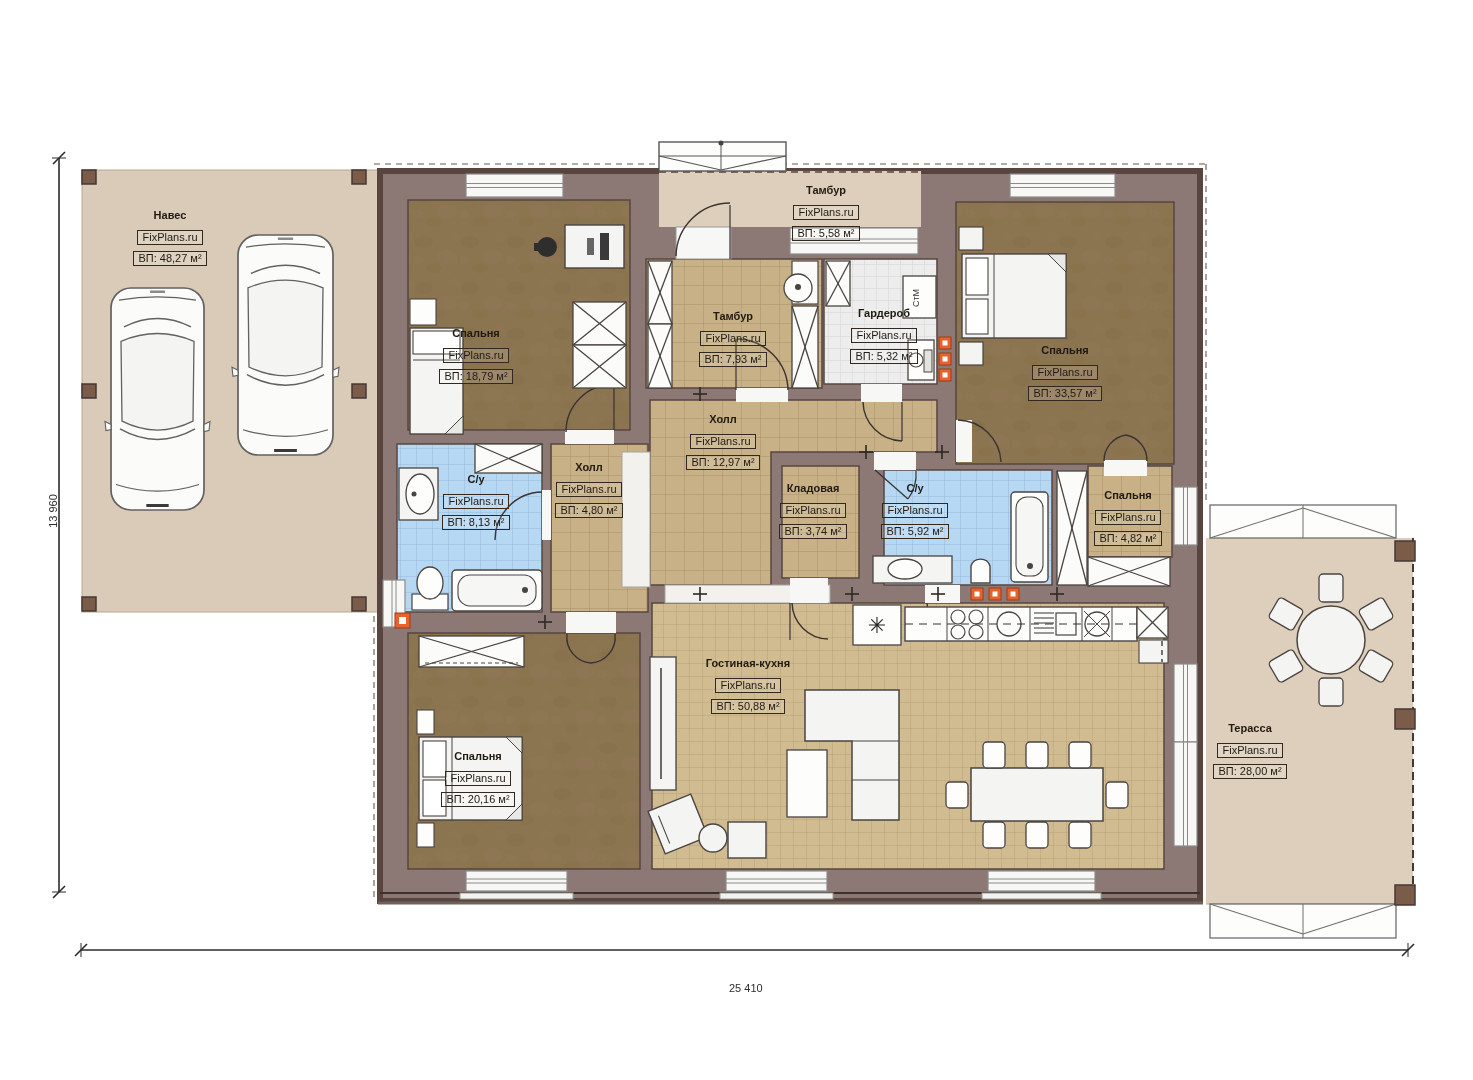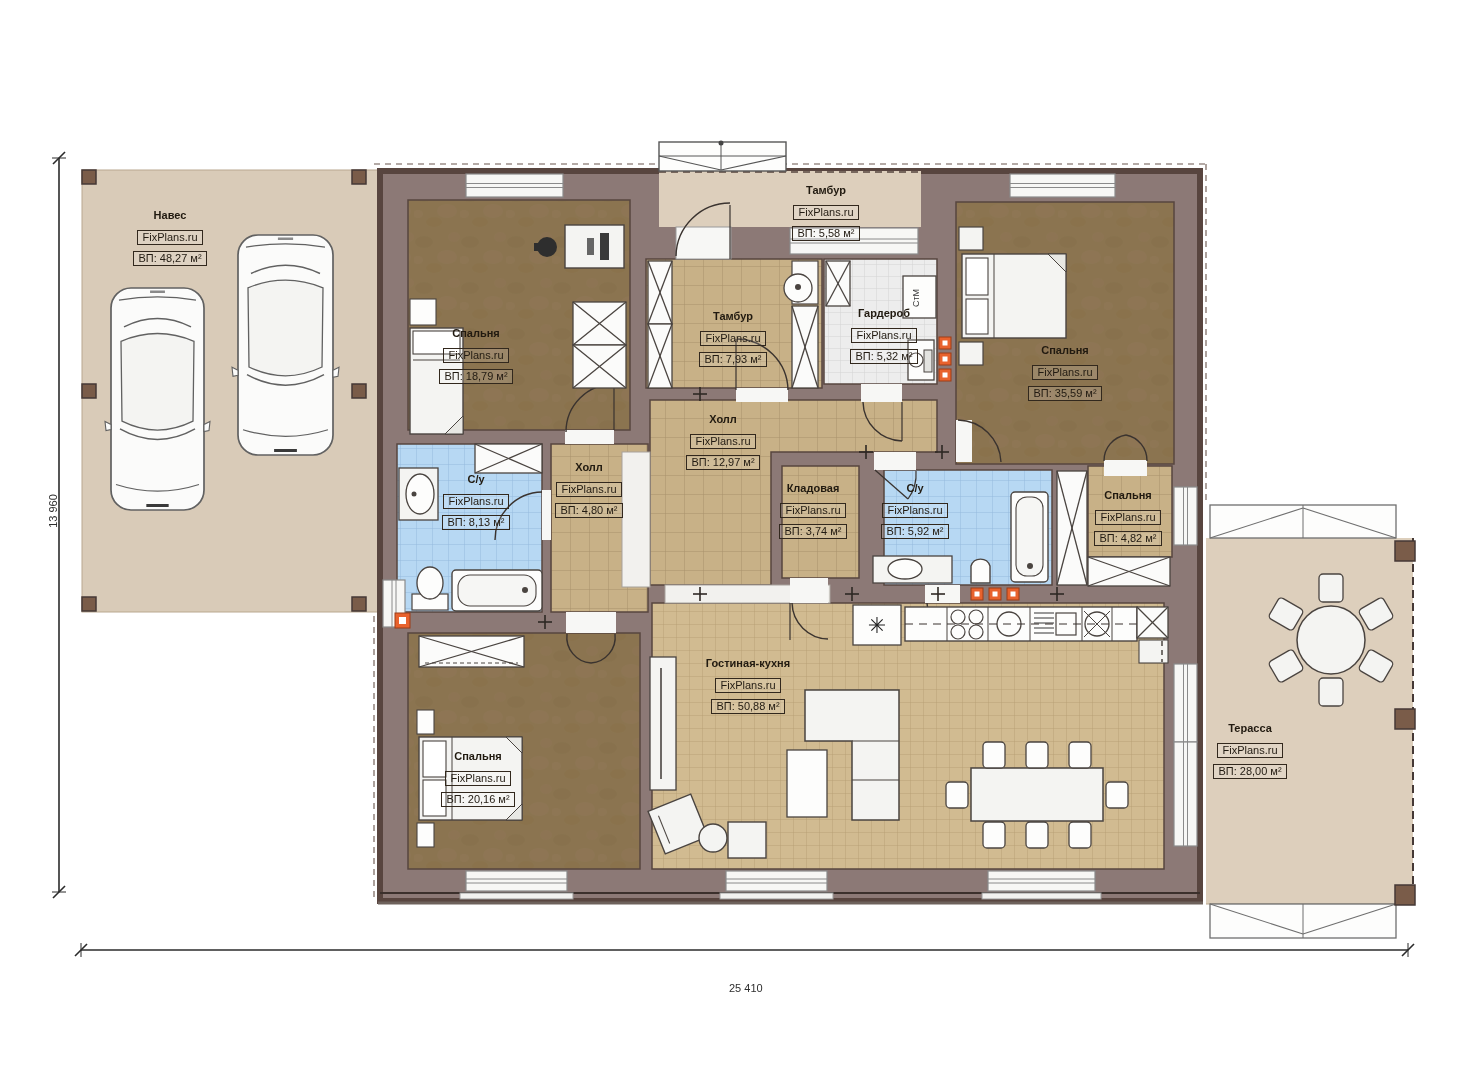--- a/index.html
+++ b/index.html
@@ -390,21 +390,21 @@
       <div class="bx">ВП: 7,93 м²</div>
     </div>
 <div class="lbl" style="left:884px;top:306px">
       <div class="nm">Гардероб</div>
       <div class="bx">FixPlans.ru</div>
       <div class="bx">ВП: 5,32 м²</div>
     </div>
 <div class="lbl" style="left:1065px;top:343px">
       <div class="nm">Спальня</div>
       <div class="bx">FixPlans.ru</div>
-      <div class="bx">ВП: 35,59 м²</div>
+      <div class="bx">ВП: 33,57 м²</div>
     </div>
 <div class="lbl" style="left:723px;top:412px">
       <div class="nm">Холл</div>
       <div class="bx">FixPlans.ru</div>
       <div class="bx">ВП: 12,97 м²</div>
     </div>
 <div class="lbl" style="left:589px;top:460px">
       <div class="nm">Холл</div>
       <div class="bx">FixPlans.ru</div>
       <div class="bx">ВП: 4,80 м²</div>

